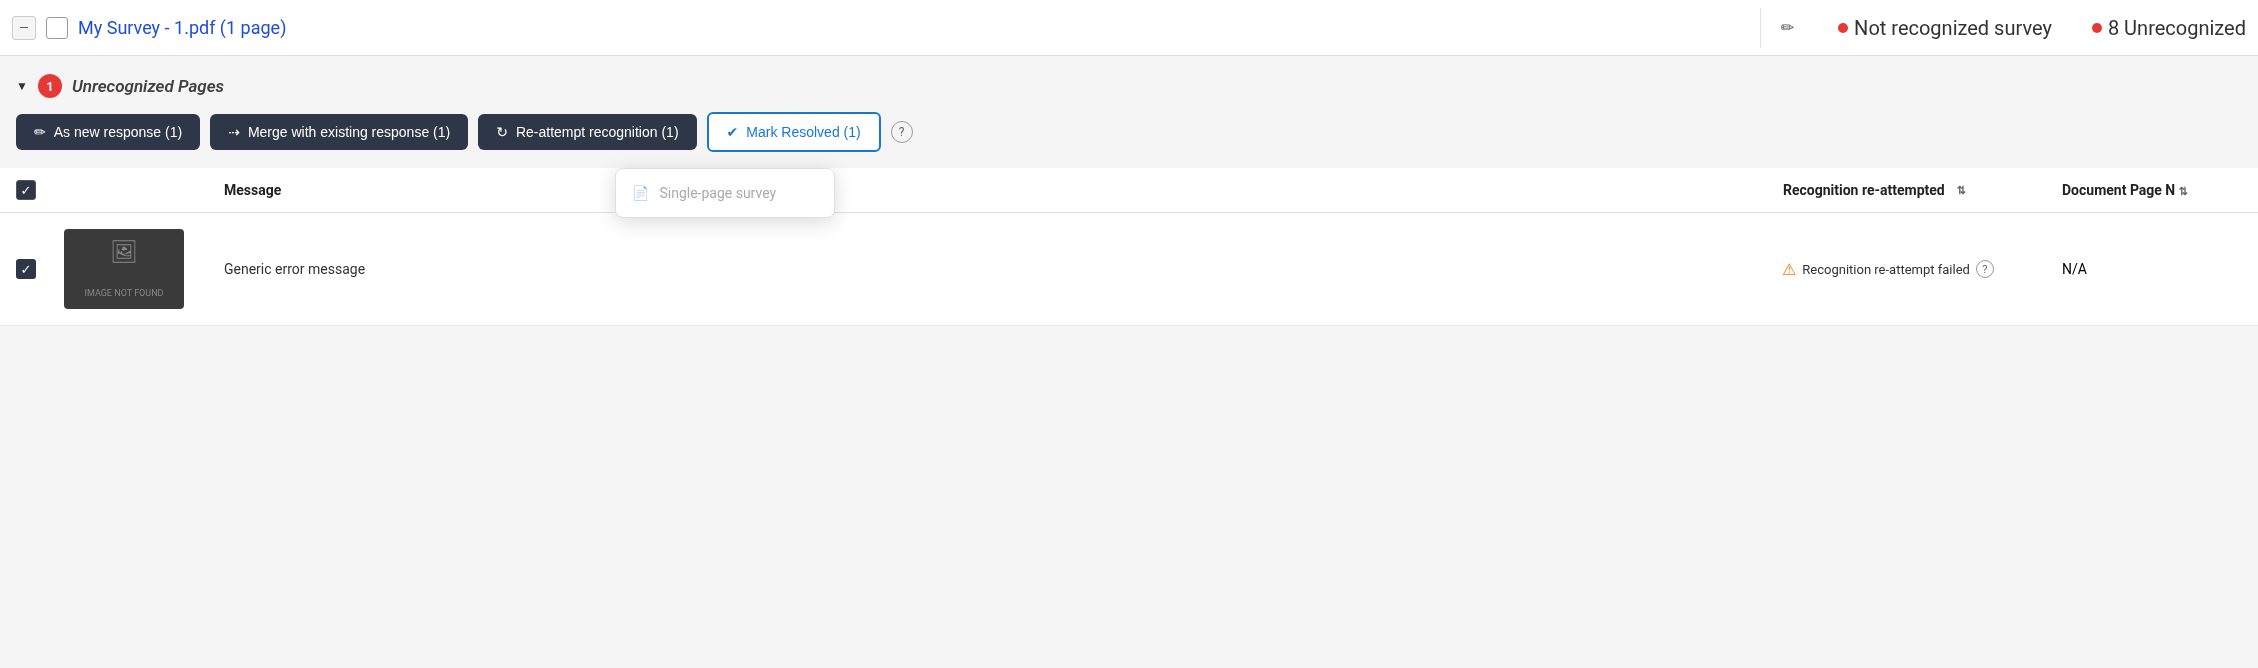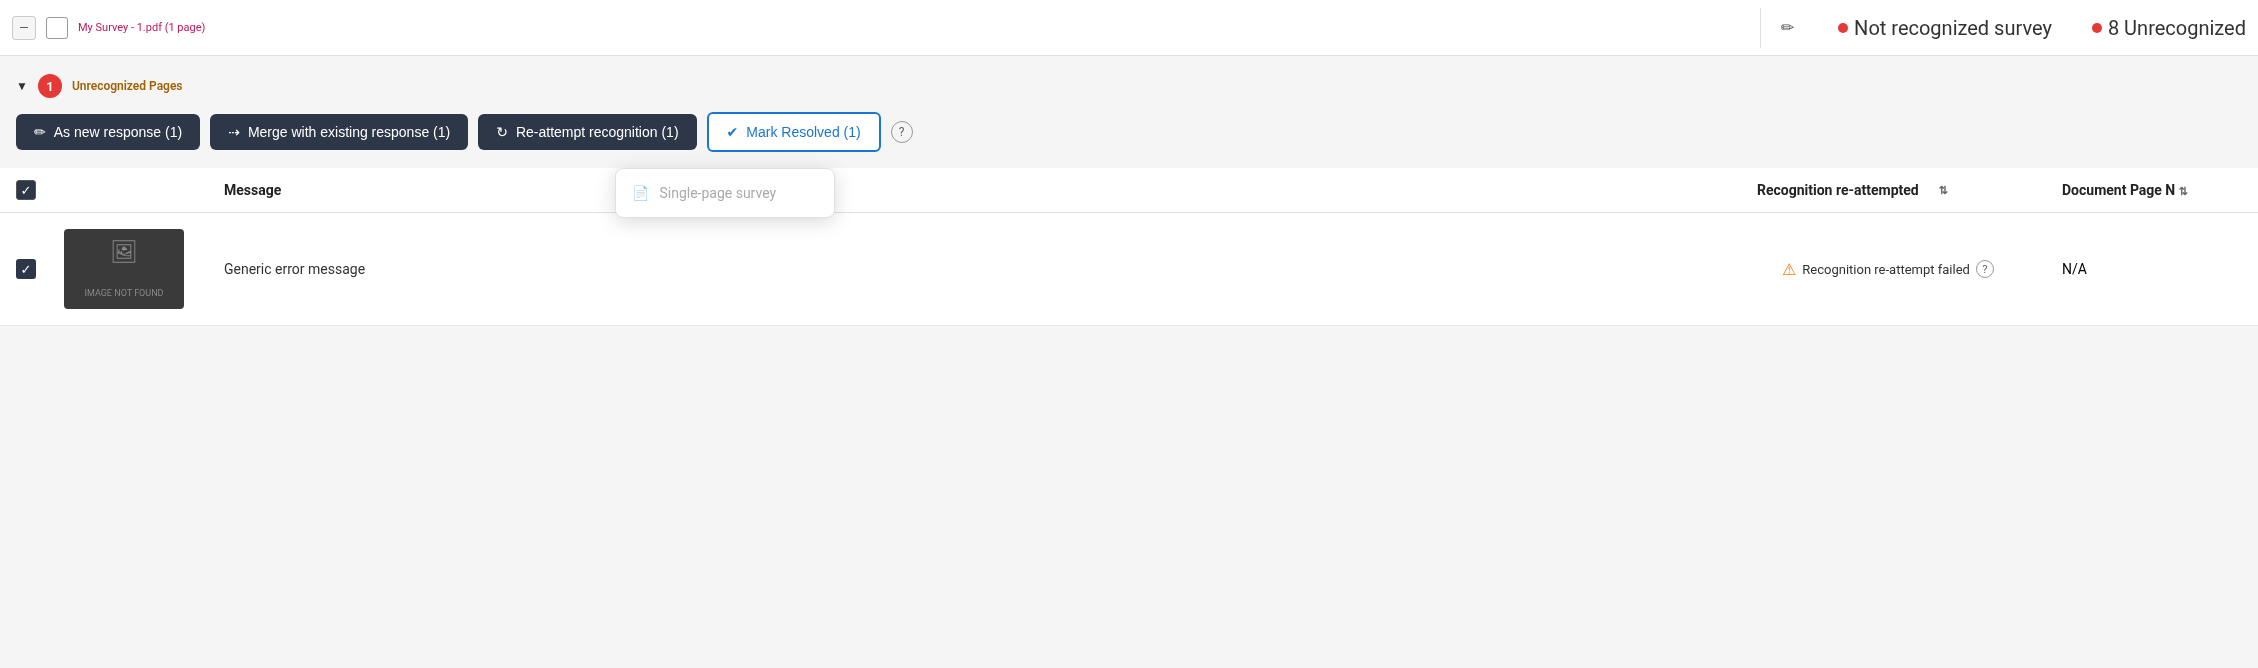--- a/index.html
+++ b/index.html
@@ -37,22 +37,22 @@
       color: #555;
     }
     .checkbox-square {
       width: 22px; height: 22px;
       border: 1.5px solid #999;
       border-radius: 3px;
       cursor: pointer;
       background: #fff;
     }
     .file-name {
-      font-size: 11px;
-      color: #be185d;
+      font-size: 18px;
+      color: #1d4ed8;
       white-space: nowrap;
     }
     .top-bar-divider {
       width: 1px;
       height: 40px;
       background: #e0e0e0;
       margin: 0 16px;
     }
     .top-bar-right {
       display: flex;
@@ -96,23 +96,24 @@
     .badge-red {
       background: #e53935;
       color: #fff;
       border-radius: 50%;
       width: 24px; height: 24px;
       display: flex; align-items: center; justify-content: center;
       font-size: 13px;
       font-weight: 600;
     }
     .section-title {
-      font-size: 12px;
+      font-size: 17px;
       font-weight: 600;
-      color: #a16207;
+      color: #404040;
+      font-style: italic;
     }
 
     
     .actions-bar {
       display: flex;
       align-items: center;
       gap: 10px;
       padding: 0 16px 16px 16px;
       background: #f5f5f5;
     }
@@ -168,27 +169,27 @@
     }
     .th-checkbox { width: 48px; }
     .th-thumb { width: 160px; }
     .th-message {
       flex: 1;
       font-weight: 700;
       font-size: 14px;
       color: #222;
     }
     .th-recognition {
-      width: 305px;
+      width: 279px;
       font-weight: 700;
       font-size: 14px;
       color: #222;
       display: flex;
       align-items: center;
-      gap: 20px;
+      gap: 12px;
     }
     .th-docpage {
       width: 180px;
       font-weight: 700;
       font-size: 14px;
       color: #222;
     }
     .sort-icon {
       font-size: 11px;
       color: #666;

